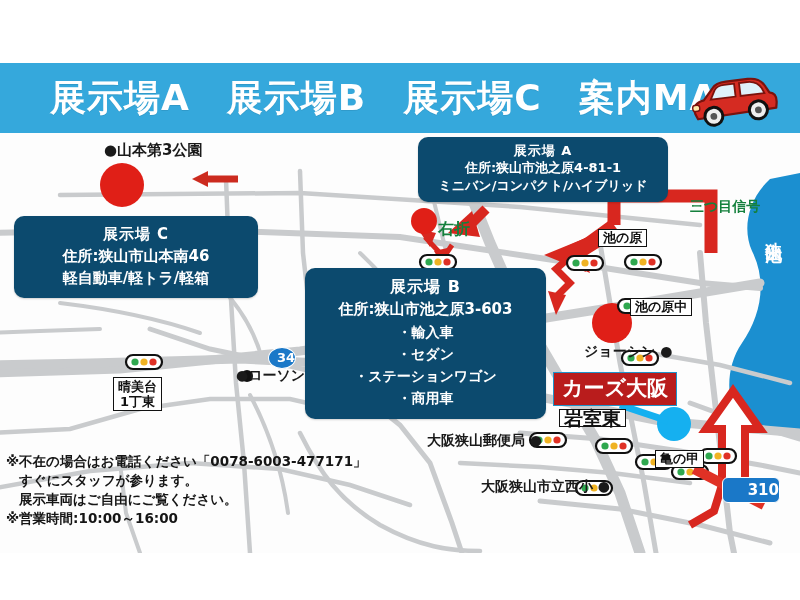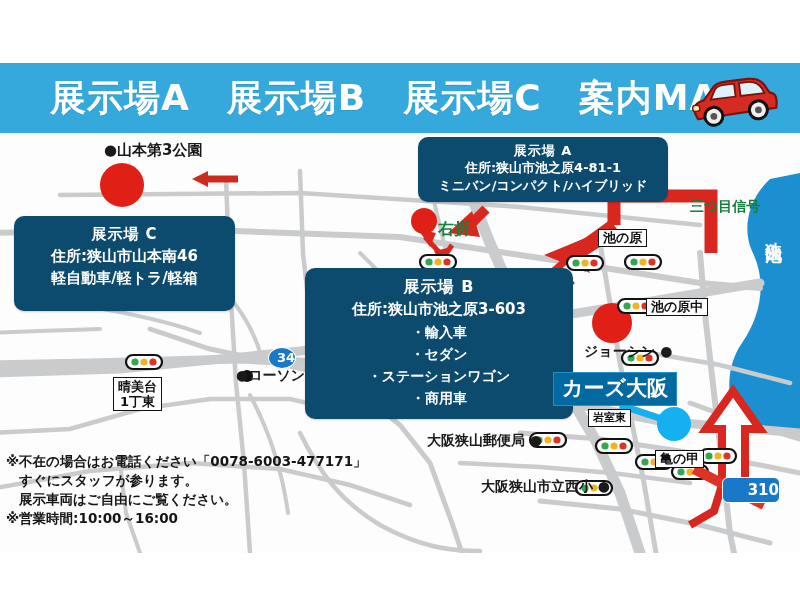--- a/index.html
+++ b/index.html
@@ -16,43 +16,43 @@
   
   .map{position:absolute;left:0;top:133px;width:800px;height:420px;background:#fdfdfd;overflow:hidden;}
   .map svg{position:absolute;left:0;top:0;}
 
   
   .callout{position:absolute;background:#0c4a6e;color:#ffffff;border-radius:10px;
     text-align:center;font-weight:bold;box-sizing:border-box;
     box-shadow:0 1px 2px rgba(0,0,0,.18);}
   .callout .ln{display:block;white-space:nowrap;}
 
-  #callout-c{left:14px;top:216px;width:221px;padding:8px 6px 22px;}
+  #callout-c{left:14px;top:216px;width:244px;padding:8px 6px 9px;}
   #callout-c .t{font-size:15px;line-height:21px;letter-spacing:1px;}
   #callout-c .a{font-size:15px;line-height:22px;}
   #callout-c .k{font-size:15px;line-height:22px;}
 
   #callout-a{left:418px;top:137px;width:250px;padding:5px 5px 7px;}
   #callout-a .t{font-size:13px;line-height:17px;letter-spacing:1px;}
   #callout-a .a{font-size:13px;line-height:18px;}
   #callout-a .k{font-size:13px;line-height:18px;}
 
-  #callout-b{left:305px;top:268px;width:268px;padding:8px 6px 10px;}
+  #callout-b{left:305px;top:268px;width:241px;padding:8px 6px 10px;}
   #callout-b .t{font-size:16px;line-height:22px;letter-spacing:1px;}
   #callout-b .a{font-size:15px;line-height:23px;}
   #callout-b .bl{font-size:14px;line-height:22px;display:block;white-space:nowrap;}
 
   
   .lbl{position:absolute;white-space:nowrap;font-weight:bold;color:#1a1a1a;}
   .lbl-box{position:absolute;white-space:nowrap;font-weight:bold;color:#111;
     background:#ffffff;border:1.6px solid #111;padding:1px 4px;text-align:center;line-height:14px;}
   .lbl-red{position:absolute;white-space:nowrap;font-weight:bold;color:#15803d;}
 
   
-  #lbl-cars{position:absolute;left:553px;top:372px;background:#0369a1;color:#ffffff;
+  #lbl-cars{position:absolute;left:553px;top:372px;background:#b91c1c;color:#ffffff;
     font-weight:bold;font-size:21px;line-height:27px;padding:2px 8px 3px;white-space:nowrap;
     border:1px solid #1f93c9;}
 
   
   #lbl-lake{position:absolute;left:764px;top:228px;color:#ffffff;font-weight:bold;font-size:17px;
     line-height:19px;writing-mode:vertical-rl;text-orientation:upright;letter-spacing:2px;}
 
   
   .shield{position:absolute;background:#1a78c8;color:#fff;font-weight:bold;
     border-radius:50%;text-align:right;border:1.5px solid #ffffff;}
@@ -306,29 +306,29 @@
   </div>
 
   <div class="lbl" style="left:104px;top:141px;font-size:15px;">●山本第3公園</div>
 
   <div class="lbl-red" style="left:438px;top:219px;font-size:16px;">右折</div>
 
   <div class="lbl-red" style="left:690px;top:198px;font-size:14px;">三つ目信号</div>
 
   <div class="lbl-box" style="left:598px;top:229px;font-size:13px;">池の原</div>
 
-  <div class="lbl-box" style="left:630px;top:298px;font-size:13px;margin-left:16px;">池の原中</div>
+  <div class="lbl-box" style="left:630px;top:298px;font-size:13px;">池の原中</div>
 
   <div id="lbl-lake">狭山池</div>
 
   <div class="lbl" style="left:584px;top:343px;font-size:14px;text-align:right;">ジョーシン ●</div>
 
   <div id="lbl-cars">カーズ大阪</div>
 
-  <div class="lbl-box" style="left:559px;top:409px;font-size:11px;margin-left:29px;">岩室東</div>
+  <div class="lbl-box" style="left:559px;top:409px;font-size:19px;">岩室東</div>
 
   <div class="lbl-box" style="left:655px;top:450px;font-size:13px;">亀の甲</div>
 
   <div class="lbl" style="left:236px;top:367px;font-size:14px;">●ローソン</div>
 
   <div class="lbl-box" style="left:113px;top:377px;font-size:13px;line-height:15px;">
     <span>晴美台</span><br>
     <span>1丁東</span>
   </div>
 

